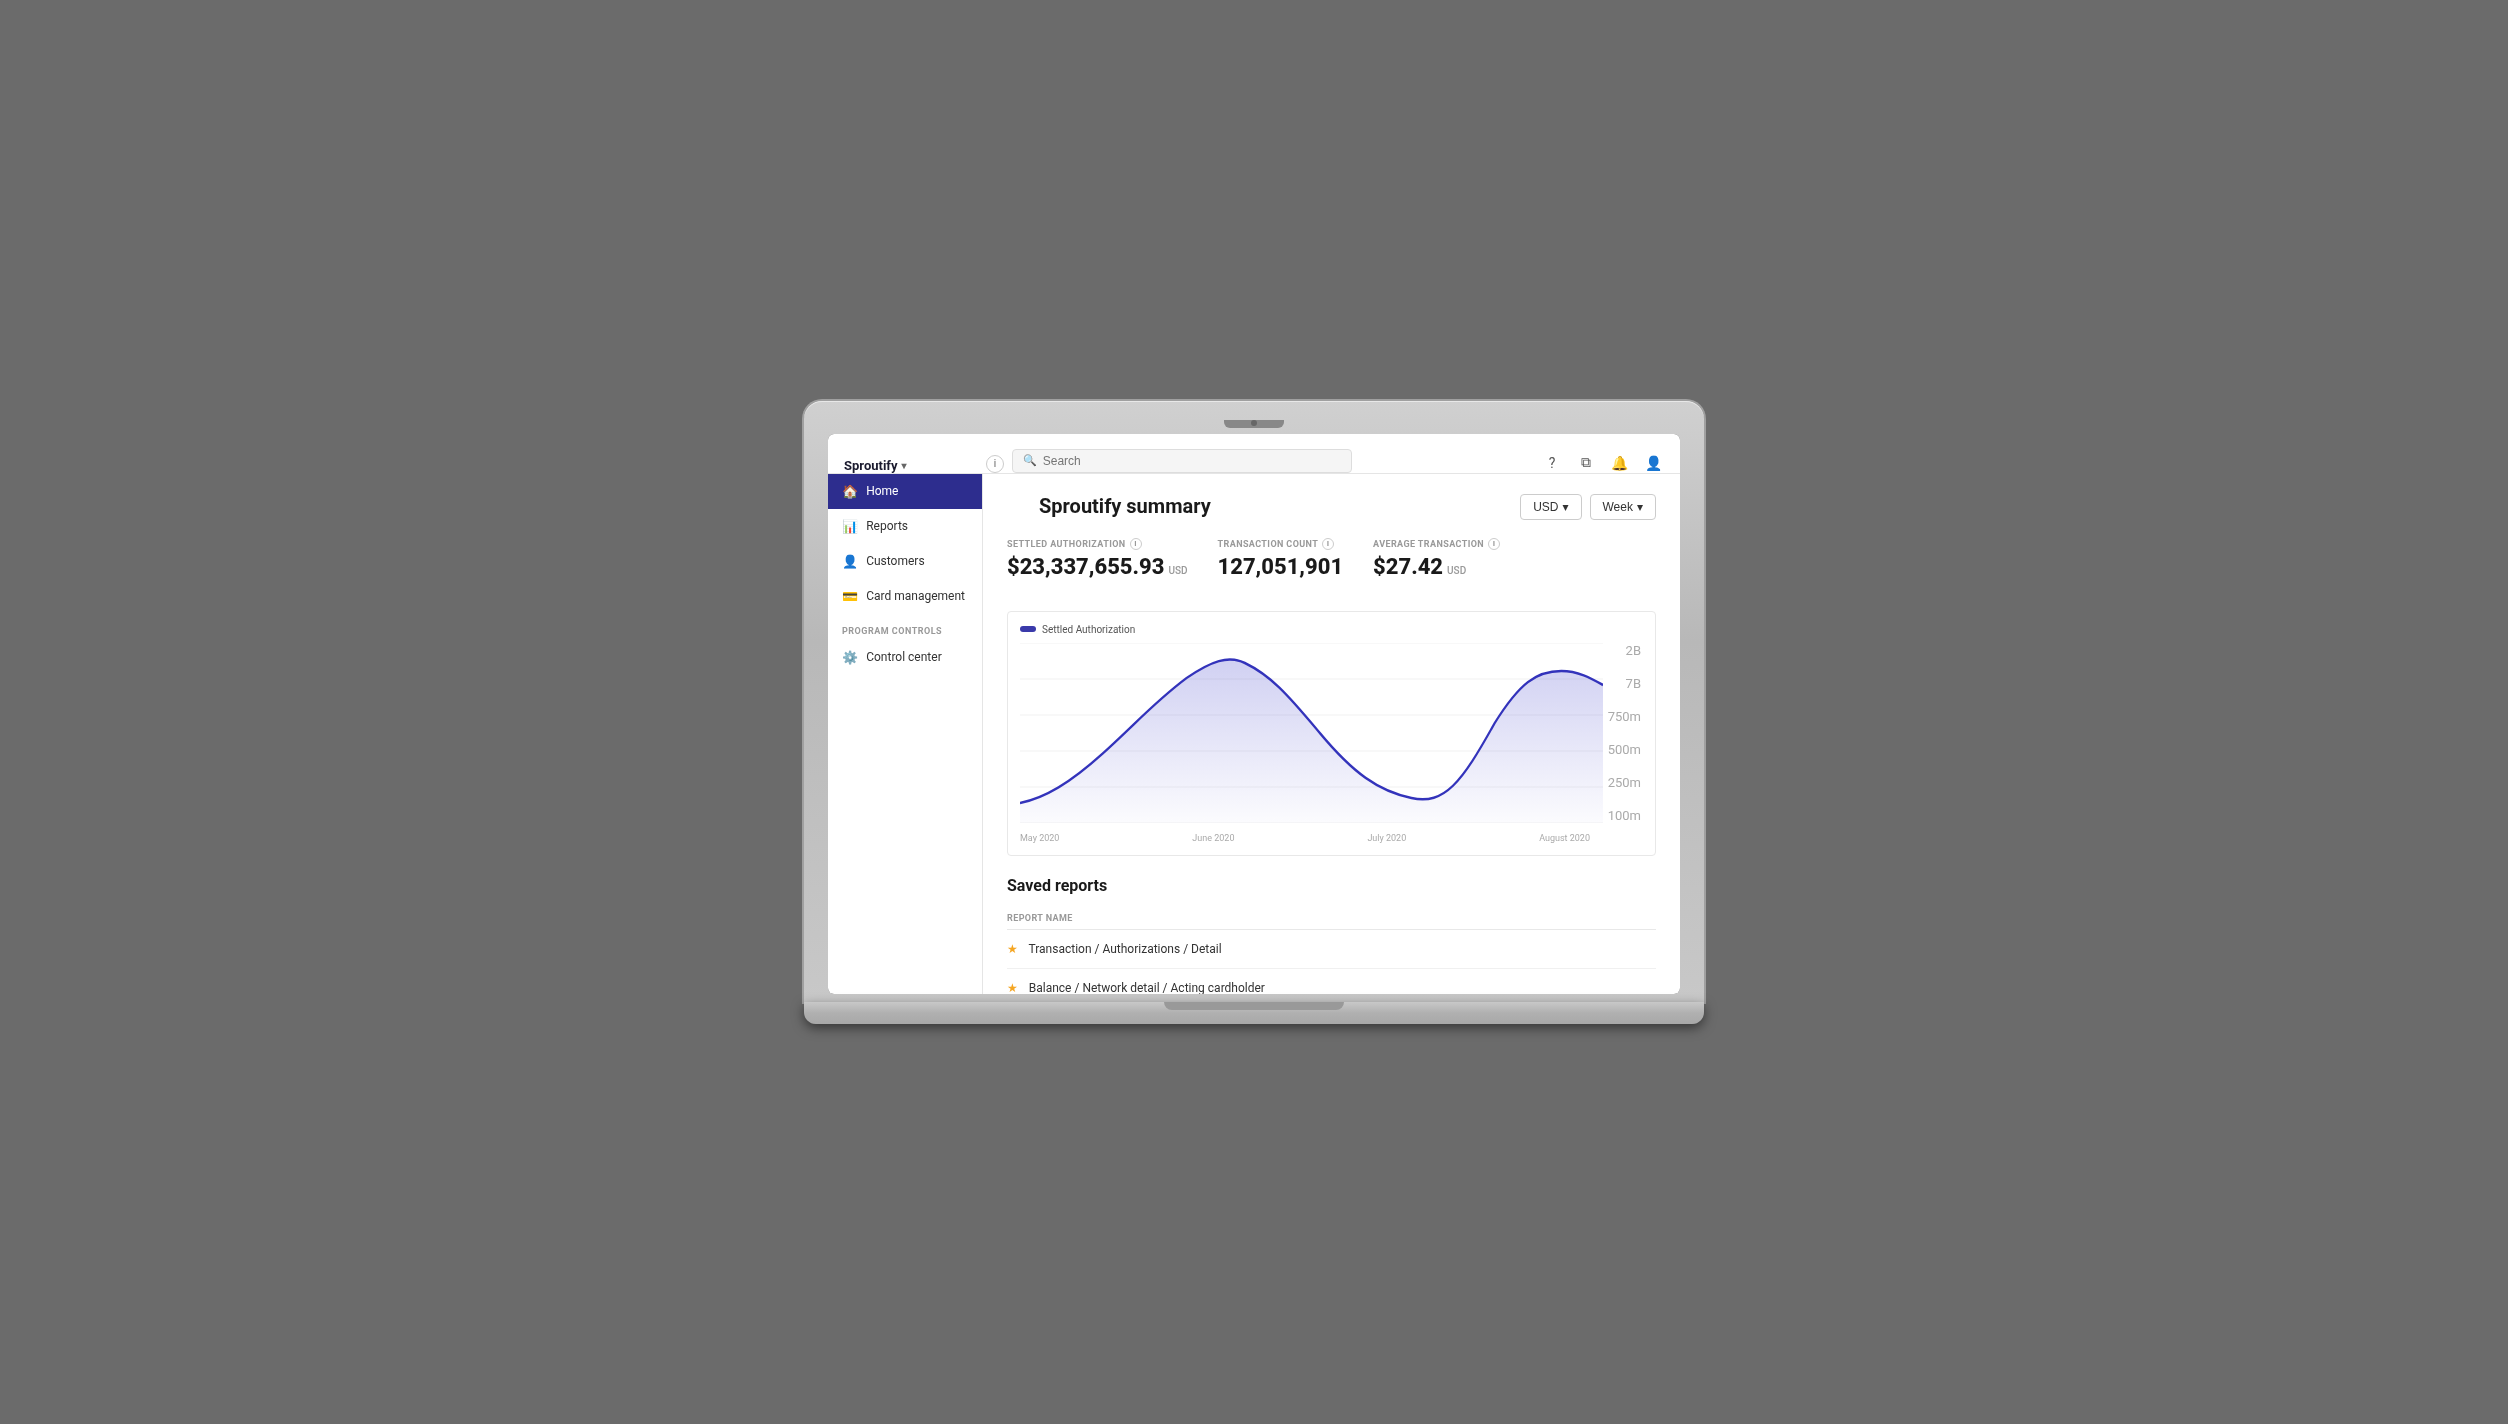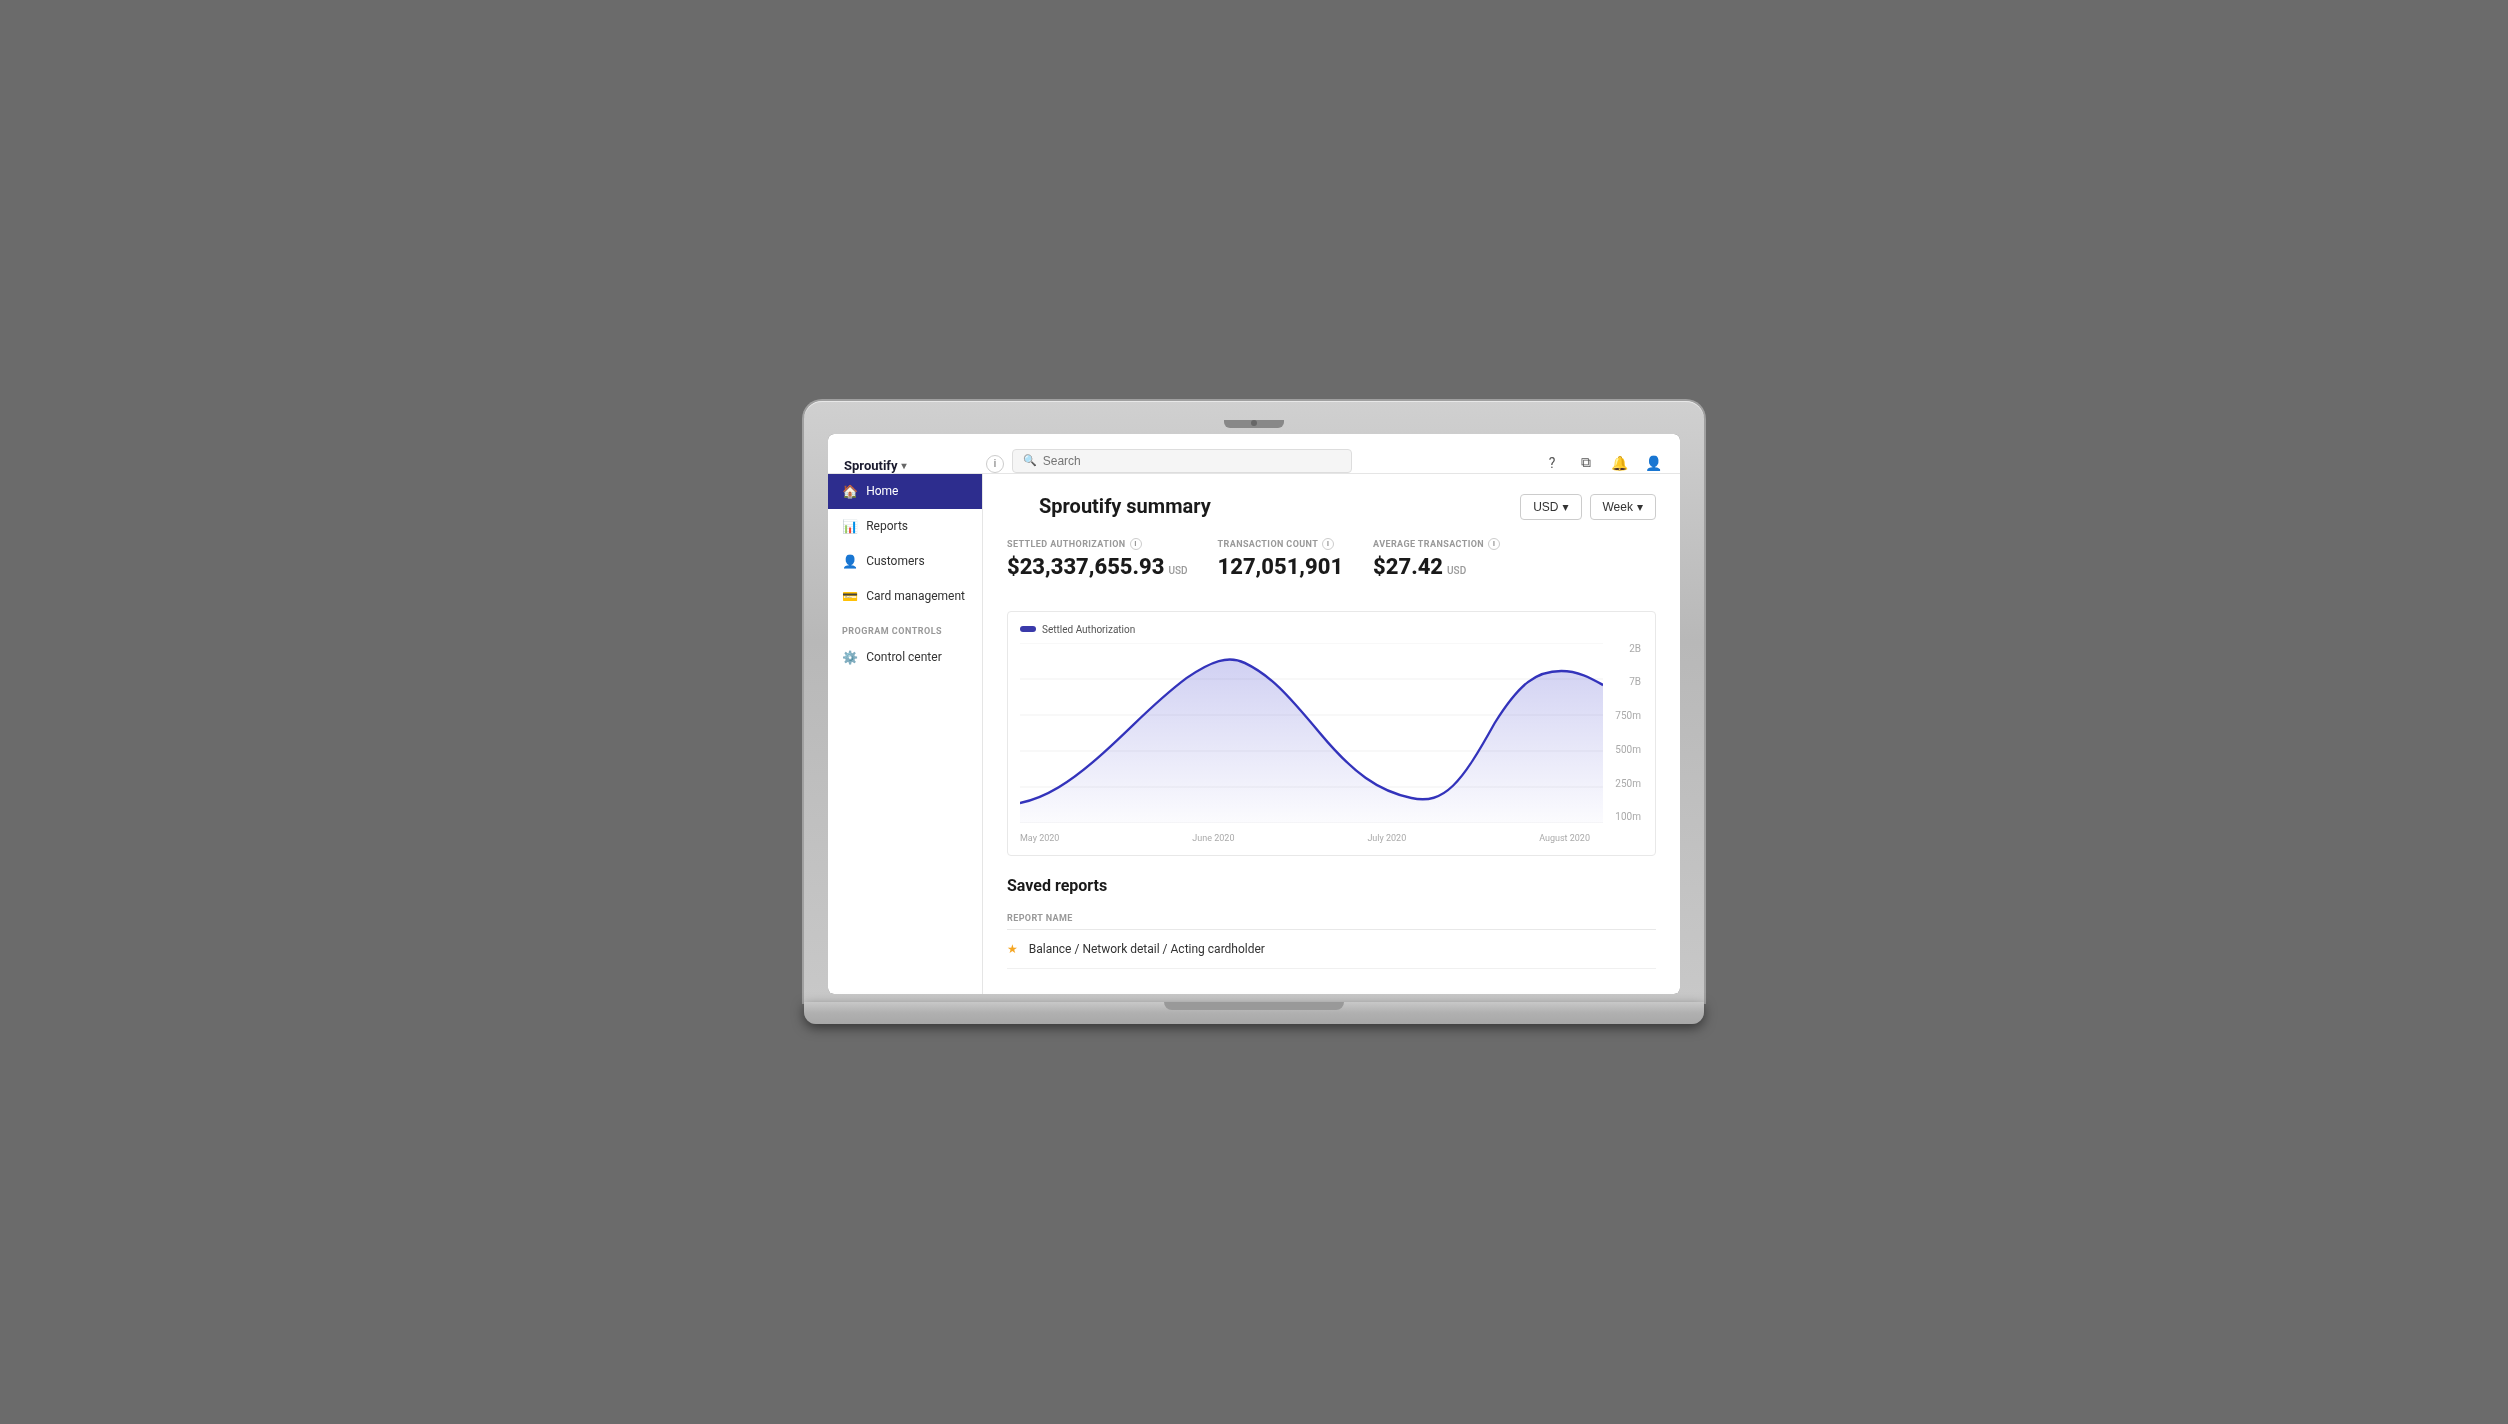--- a/index.html
+++ b/index.html
@@ -304,21 +304,21 @@
     }
 
     .chart-y-axis {
       position: absolute;
       right: 0;
       top: 0;
       bottom: 20px;
       display: flex;
       flex-direction: column;
       justify-content: space-between;
-      font-size: 10px;
+      font-size: 13px;
       color: #aaa;
       text-align: right;
       padding-right: 2px;
       width: 36px;
     }
 
     .chart-area {
       position: absolute;
       left: 0;
       right: 40px;
@@ -529,20 +529,26 @@
             <table class="reports-table">
               <thead>
                 <tr>
                   <th>REPORT NAME</th>
                 </tr>
               </thead>
               <tbody>
                 <tr class="report-row">
                   <td>
                     <span class="star-icon">★</span>
+                    <span>Transaction / Authorizations / Detail</span>
+                  </td>
+                </tr>
+                <tr class="report-row">
+                  <td>
+                    <span class="star-icon">★</span>
                     <span>Balance / Network detail / Acting cardholder</span>
                   </td>
                 </tr>
 
               </tbody>
             </table>
           </div>
 
         </div>
       </div>

